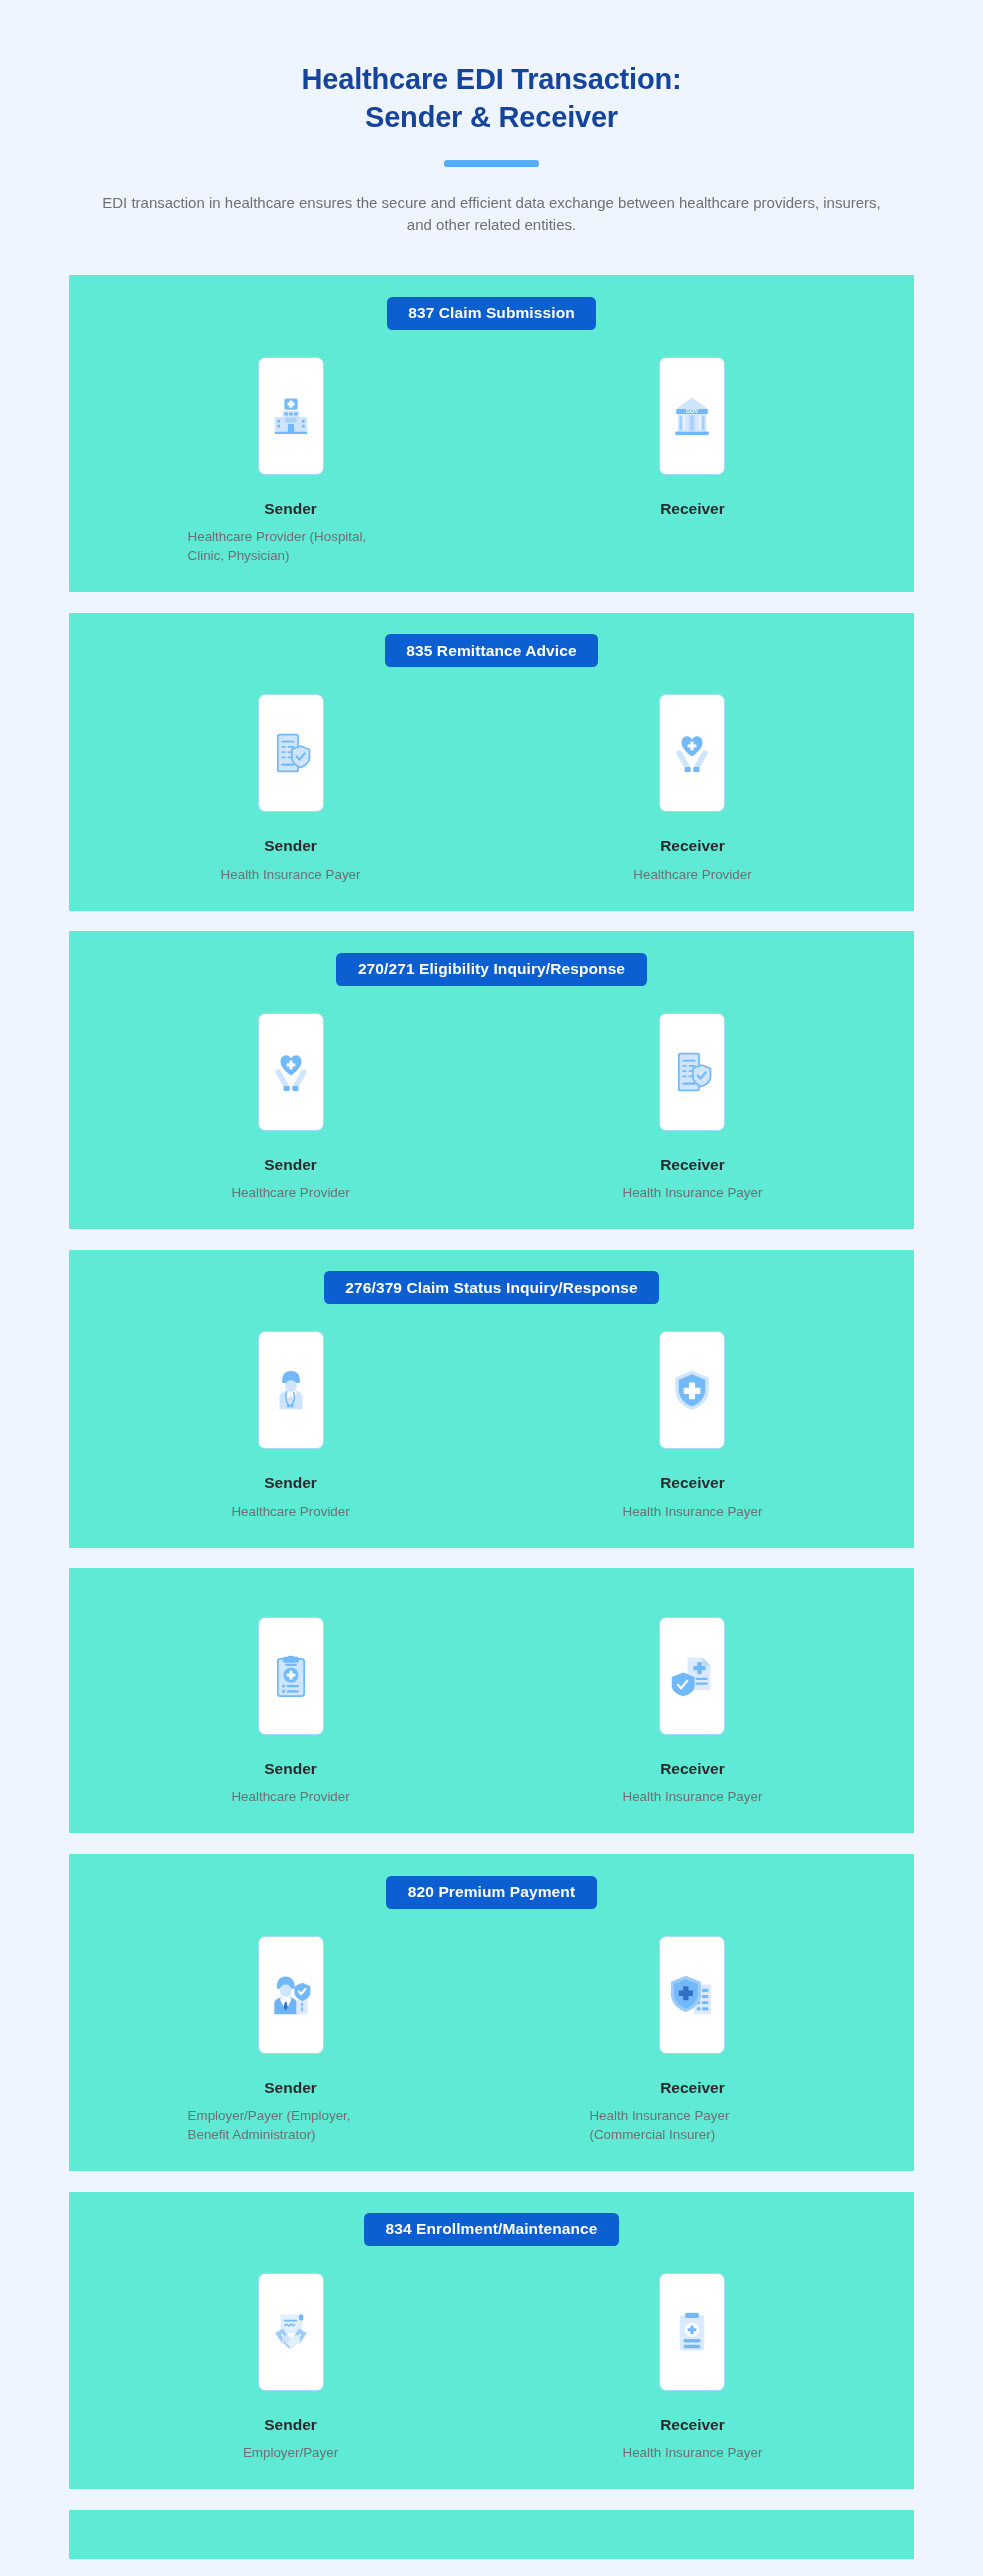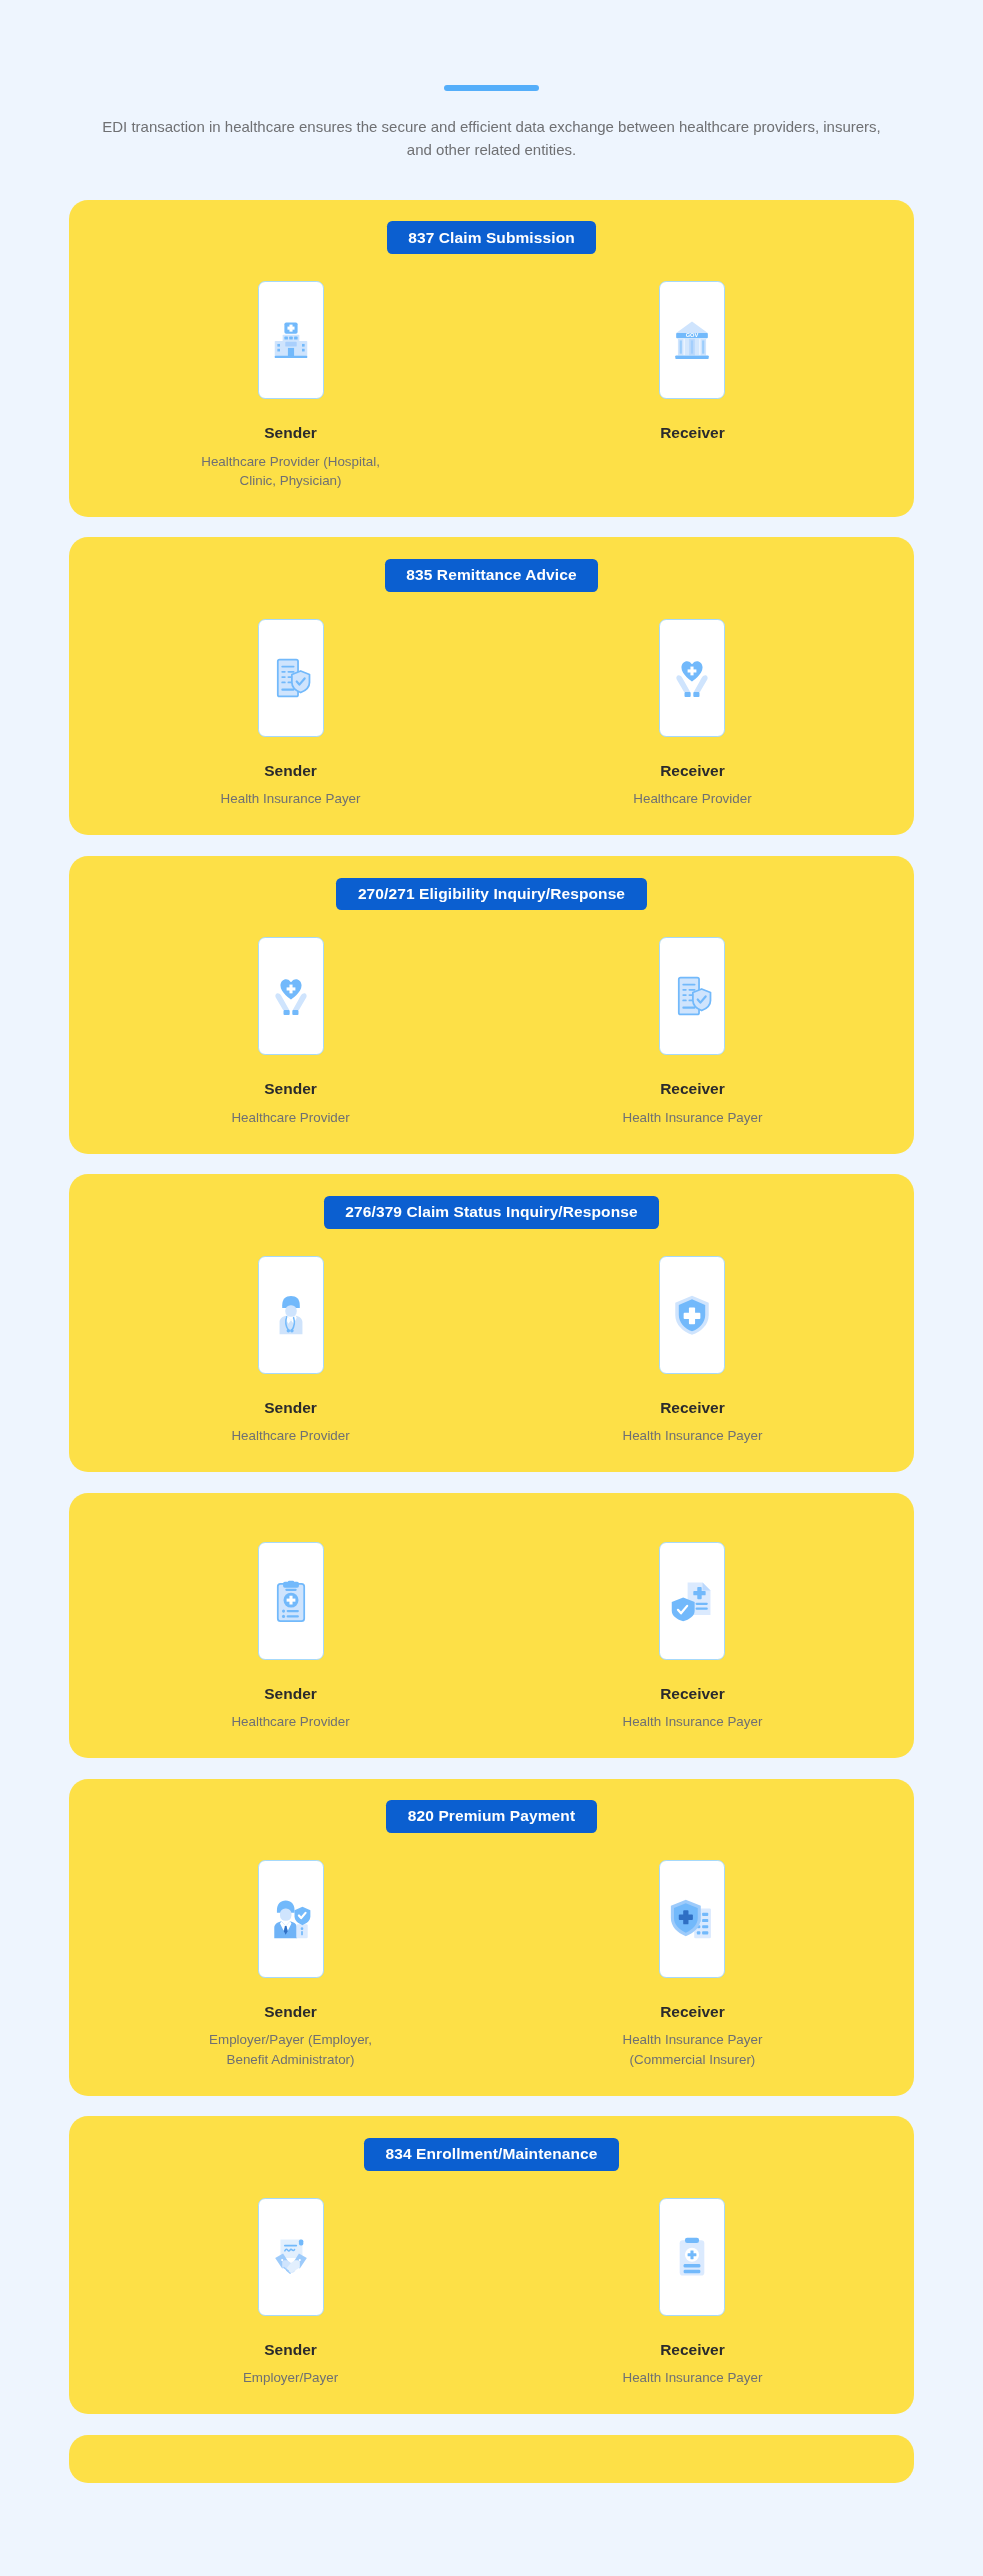--- a/index.html
+++ b/index.html
@@ -56,22 +56,22 @@
   
   .cards {
     margin-top: 38px;
     padding: 0 69px 49px 69px;
     display: flex;
     flex-direction: column;
     gap: 20.6px;
   }
 
   .card {
-    background: #fde047;
-    border-radius: 19px;
+    background: #5eead4;
+    border-radius: 1px;
     padding: 21.6px 20.6px 27px 20.6px;
     display: flex;
     flex-direction: column;
     align-items: center;
   }
 
   .badge {
     display: inline-block;
     background: #0b5fd0;
     color: #ffffff;
@@ -119,31 +119,35 @@
     font-weight: 700;
     color: #2a2a2d;
     line-height: 1.1;
   }
 
   .entity {
     margin-top: 10.3px;
     font-size: 13.4px;
     line-height: 1.42;
     color: #6f7073;
-    text-align: center;
+    text-align: left;
     max-width: 206px;
     font-weight: 400;
   }
 </style>
 </head>
 <body>
 
 <div id="page">
 
   <div class="header">
+    <h1 class="title">
+      <span>Healthcare EDI Transaction:</span>
+      <span class="line2">Sender &amp; Receiver</span>
+    </h1>
     <div class="accent-bar"></div>
     <p class="subtitle">EDI transaction in healthcare ensures the secure and efficient data exchange between healthcare providers, insurers, and other related entities.</p>
   </div>
 
   <div class="cards" id="cards">
       <section class="card">
         <div class="badge">837 Claim Submission</div>
         <div class="pair">
           <div class="party">
             <div class="icon-box">

